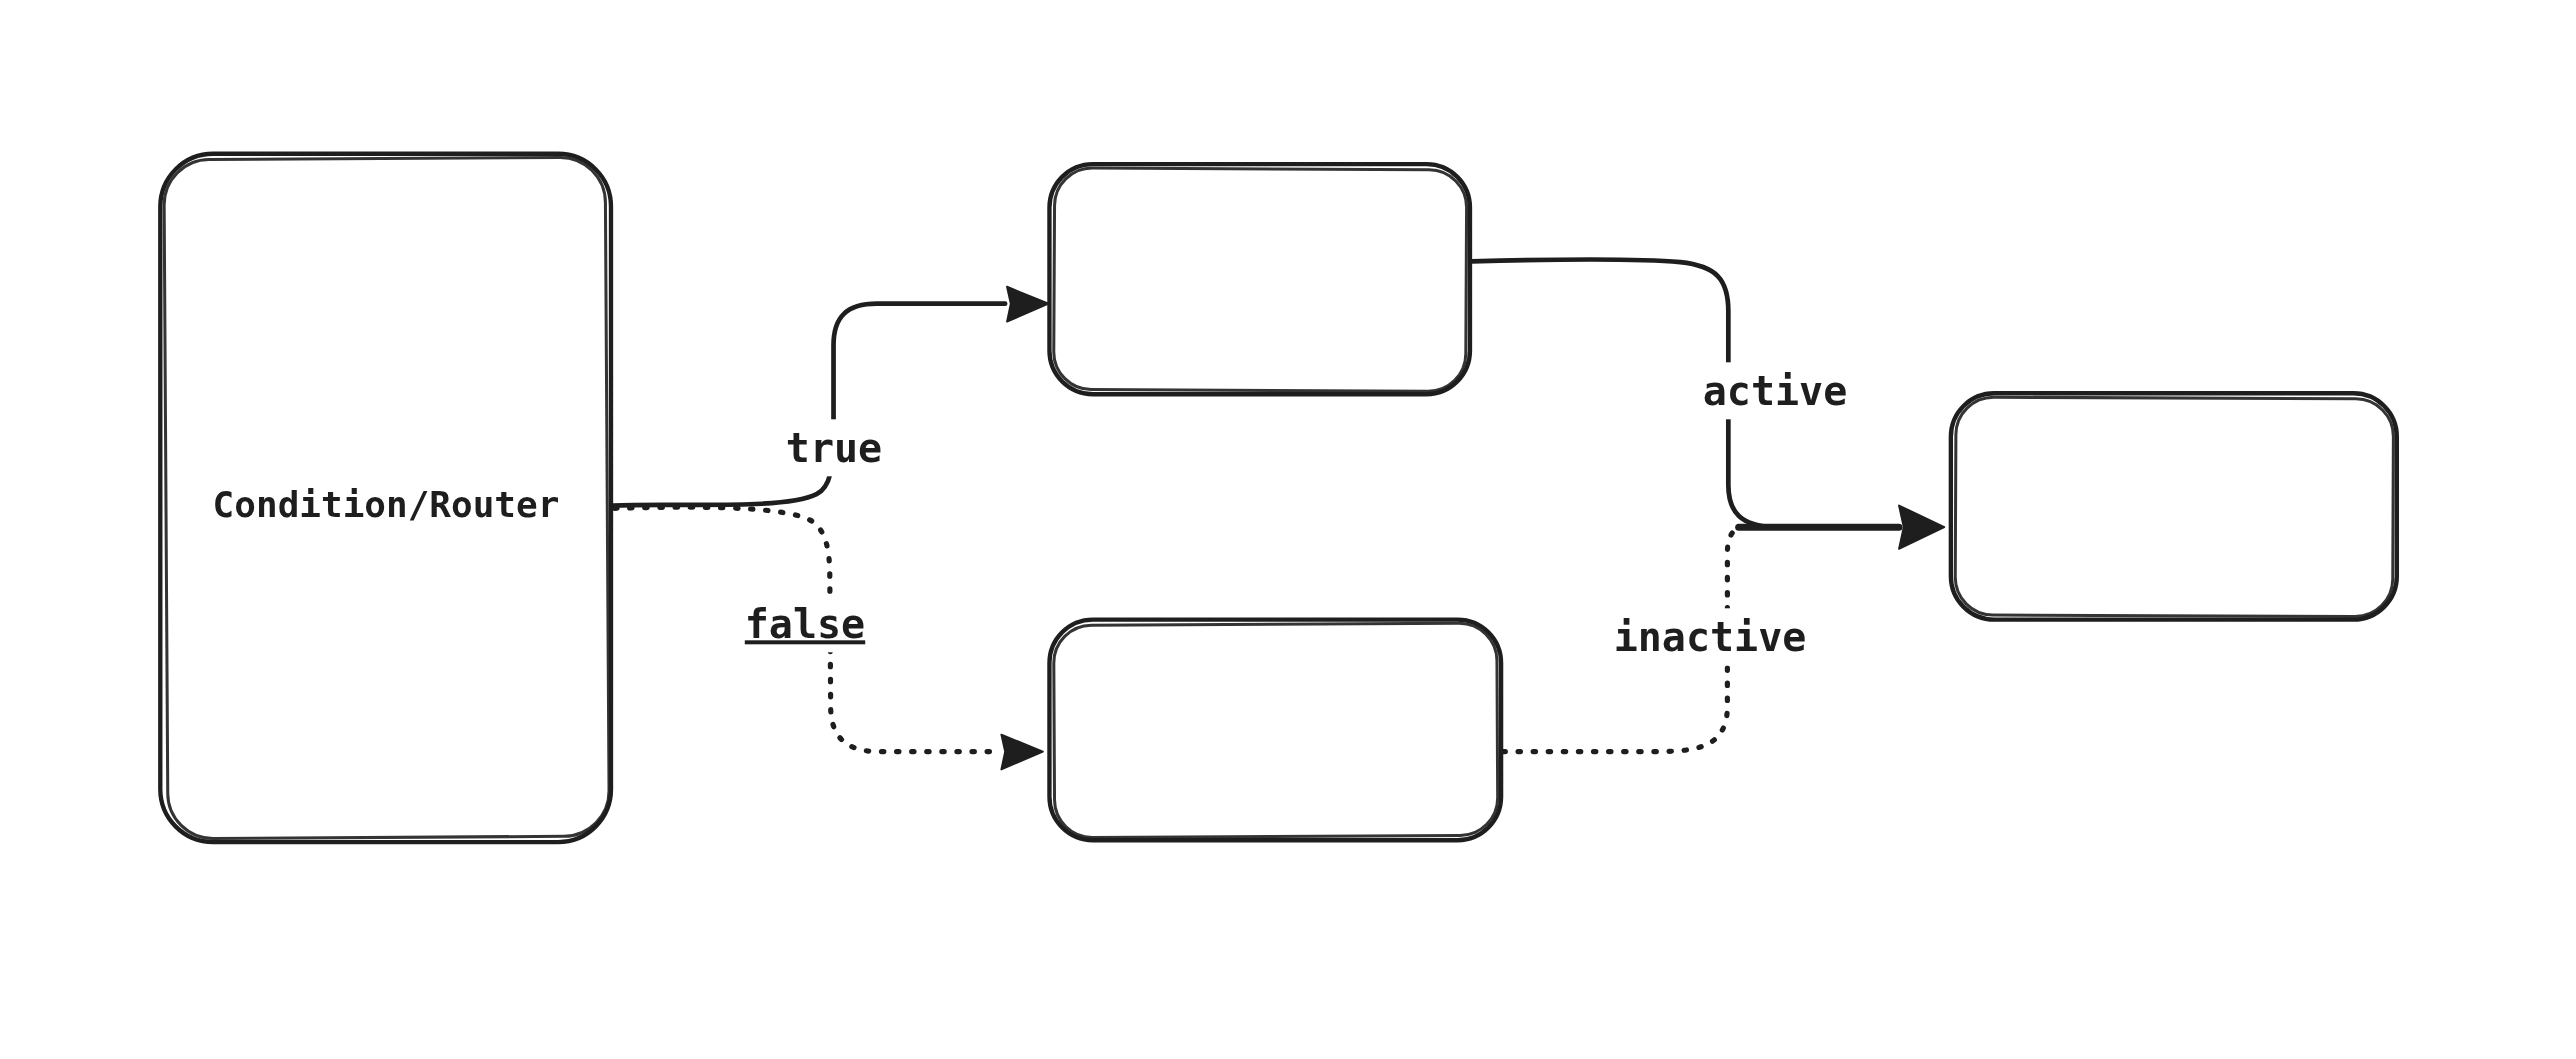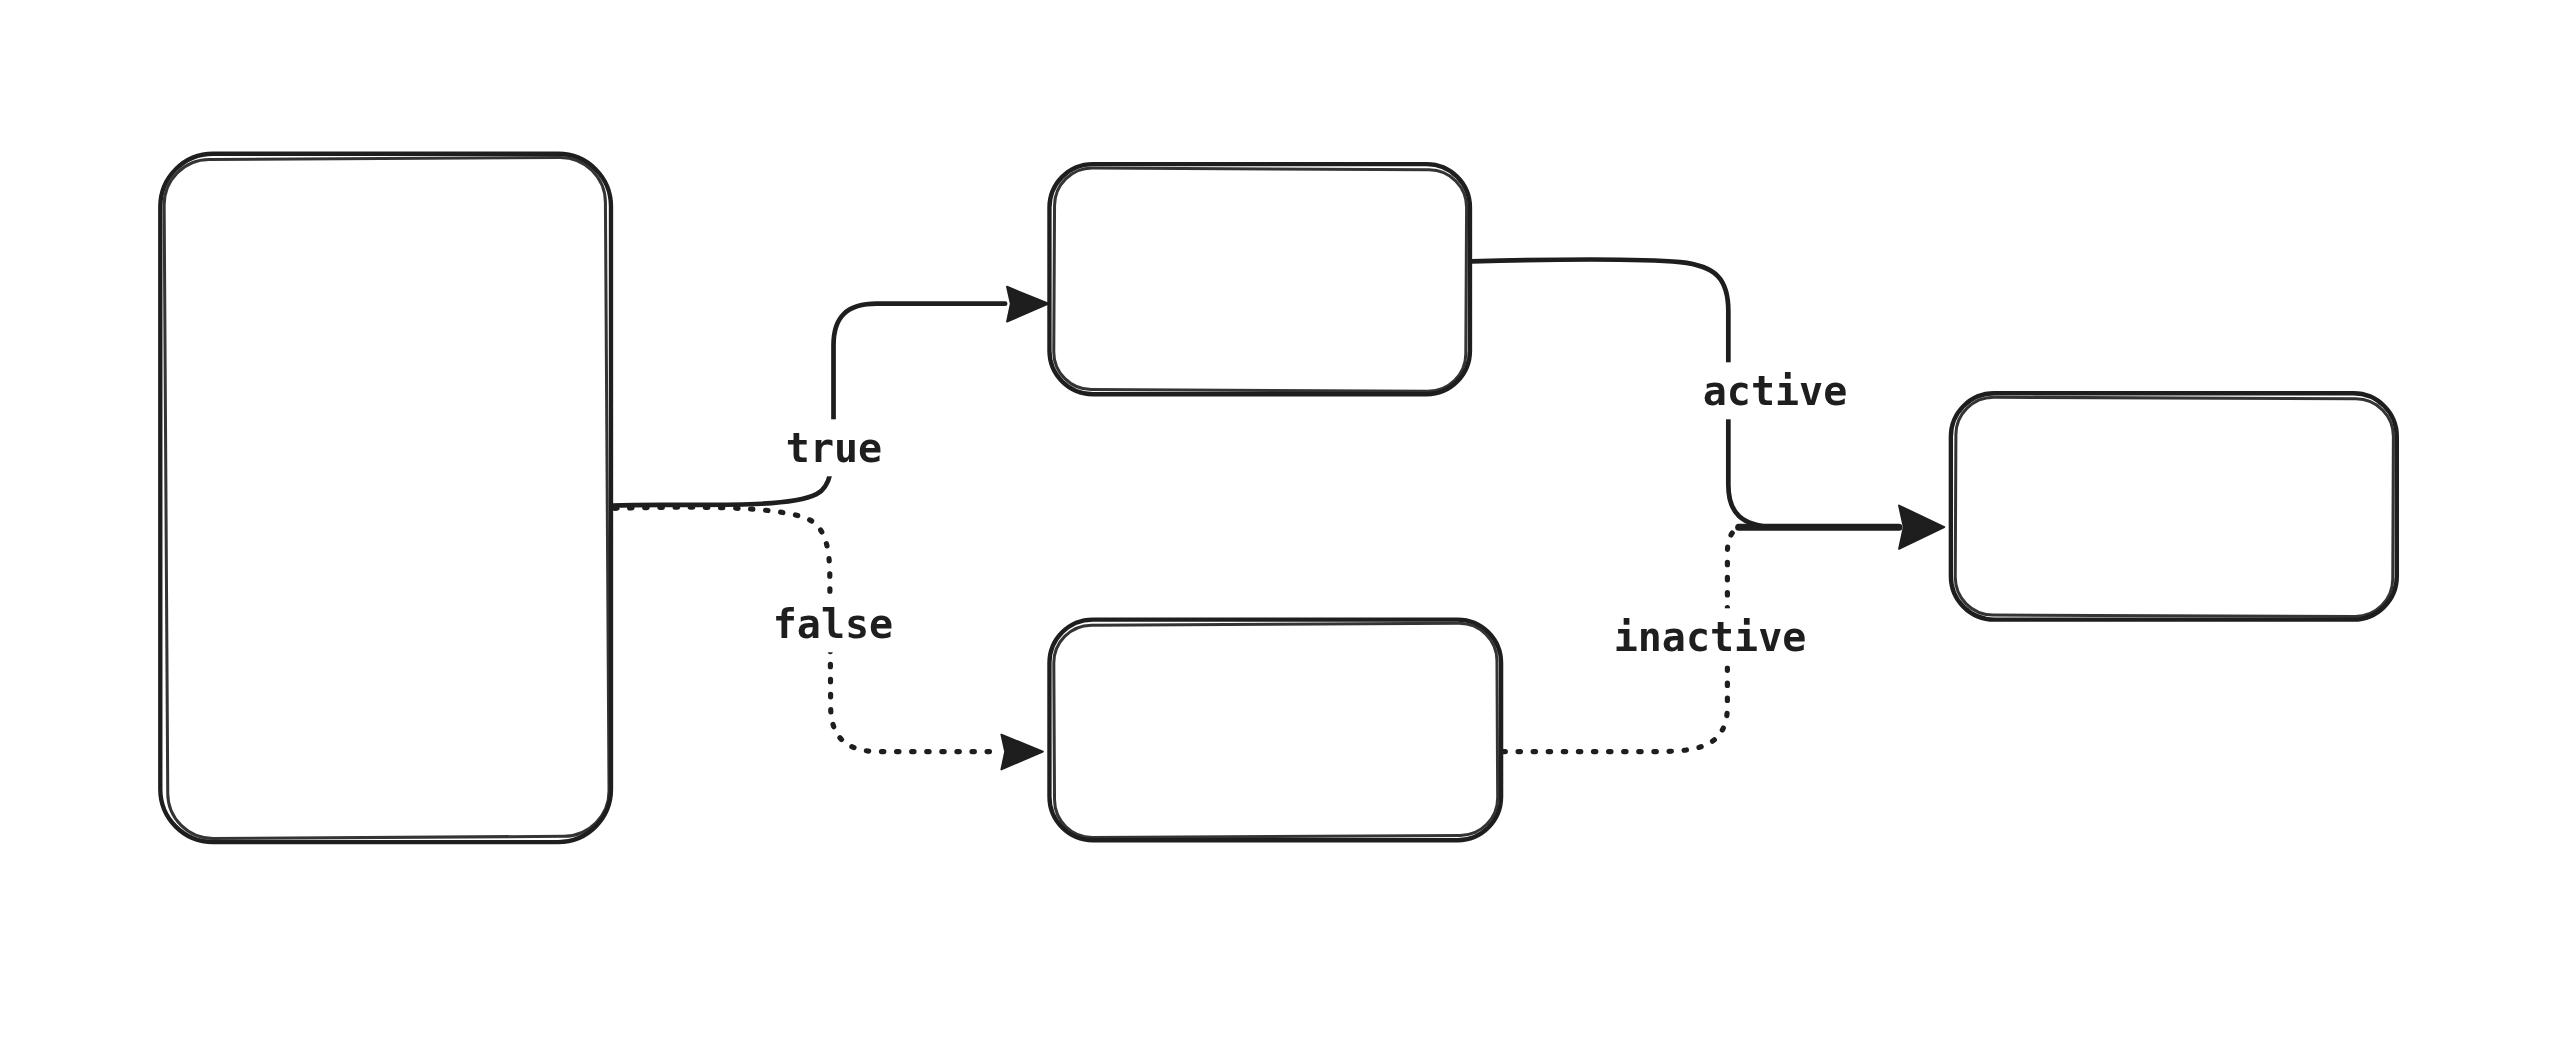--- a/index.html
+++ b/index.html
@@ -90,23 +90,24 @@
     <g>
       <path class="edge dotted" d="M 1594 797 L 1752 797 C 1798 797, 1830 794, 1832 752 L 1832 586 C 1832 574, 1835 566, 1841 561"></path>
     </g>
 
     <g>
       <path class="edge bold" d="M 1844 559 L 2014 559"></path>
       <polygon class="arrowhead" points="2014,536 2062,559 2014,582 2019,559"></polygon>
     </g>
   </svg>
 
+  <div class="label node-label" style="left:386px;top:505px;">Condition/Router</div>
 
   <div class="label edge-label" style="left:834px;top:405px;margin-top:43px;">true</div>
 
-  <div class="label edge-label" style="left:833px;top:624px;">false</div>
+  <div class="label edge-label" style="left:805px;top:624px;text-decoration:underline;">false</div>
 
   <div class="label edge-label" style="left:1727px;top:391px;margin-left:48px;">active</div>
 
   <div class="label edge-label" style="left:1710px;top:637px;">inactive</div>
 
 </div>
 
 
 </body></html>

